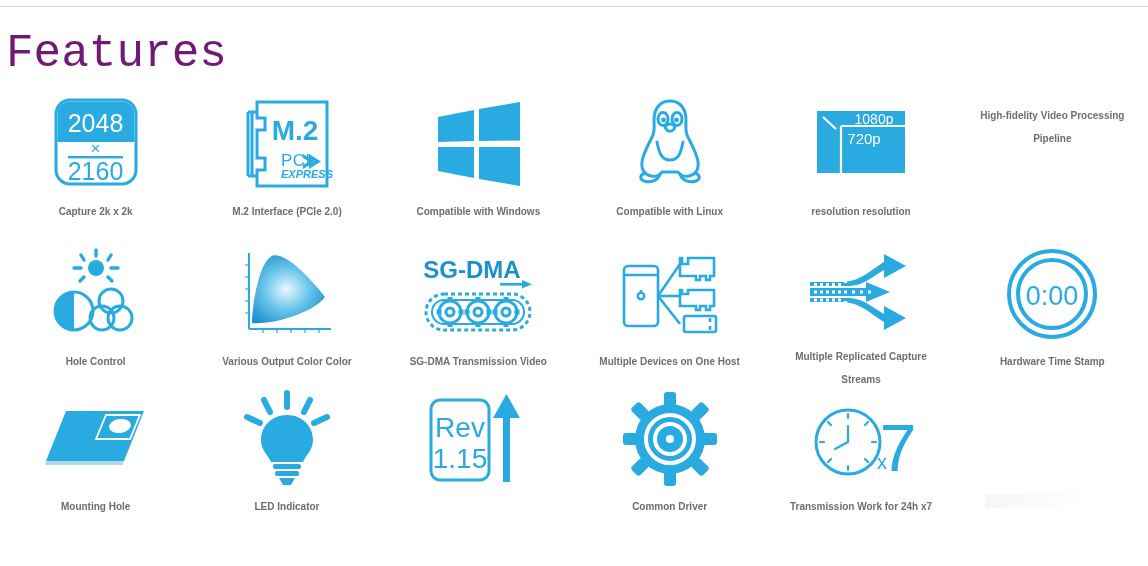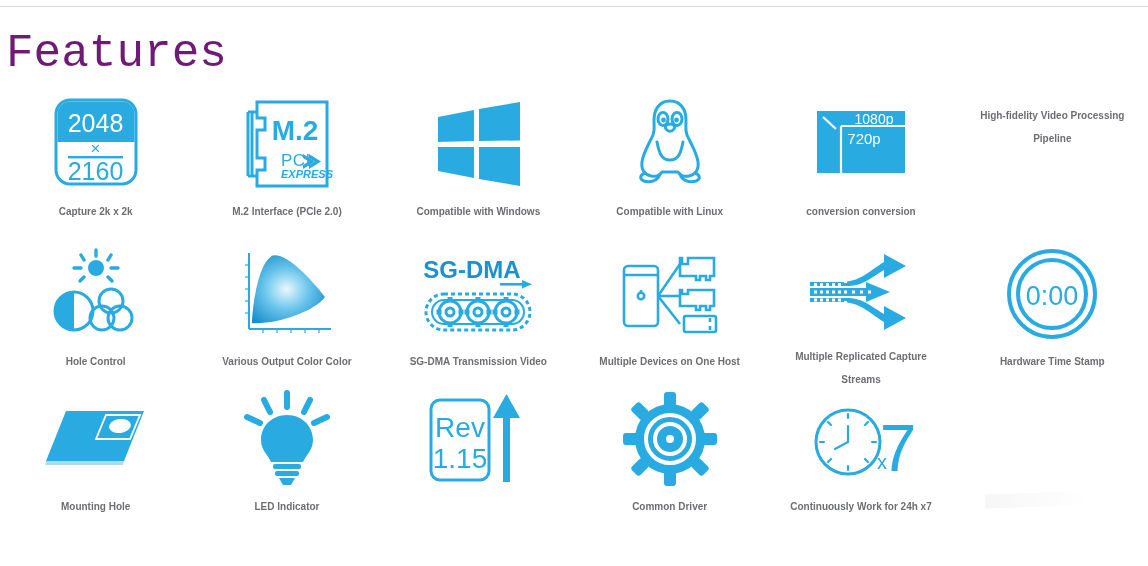--- a/index.html
+++ b/index.html
@@ -169,21 +169,21 @@
             <rect x="8" y="4" width="88" height="62" fill="#29abe2"></rect>
             <g stroke="#ffffff" stroke-width="2.2" fill="none">
               <line x1="14" y1="10" x2="27" y2="22"></line>
               <path d="M32 19 L96 19"></path>
               <path d="M32 19 L32 66"></path>
             </g>
             <text x="65" y="17" text-anchor="middle" font-family="'Liberation Sans',sans-serif" font-size="14" fill="#ffffff">1080p</text>
             <text x="55" y="37" text-anchor="middle" font-family="'Liberation Sans',sans-serif" font-size="15" fill="#ffffff">720p</text>
           </svg>
         </div>
-        <div class="cell-label">conversion conversion</div>
+        <div class="cell-label">resolution resolution</div>
       </div>
 
       
       <div class="cell">
         <div class="cell-label">High-fidelity Video Processing Pipeline</div>
       </div>
     </div>
 
     <div class="row-wrap row2">
 
@@ -455,21 +455,21 @@
               <line x1="57" y1="62" x2="60" y2="65"></line>
               <line x1="60" y1="25" x2="57" y2="28"></line>
               <line x1="23" y1="62" x2="20" y2="65"></line>
               <line x1="40" y1="45" x2="40" y2="29"></line>
               <line x1="40" y1="45" x2="27" y2="52"></line>
             </g>
             <text x="74" y="72" text-anchor="middle" font-family="'Liberation Sans',sans-serif" font-size="20" fill="#29abe2">x</text>
             <text x="90" y="74" text-anchor="middle" font-family="'Liberation Sans',sans-serif" font-size="66" fill="#29abe2">7</text>
           </svg>
         </div>
-        <div class="cell-label">Continuously Work for 24h x7</div>
+        <div class="cell-label">Transmission Work for 24h x7</div>
       </div>
 
       
       <div class="cell">
         <div class="icon-box"></div>
         <div class="cell-label"></div>
       </div>
     </div>
 
   </div>

